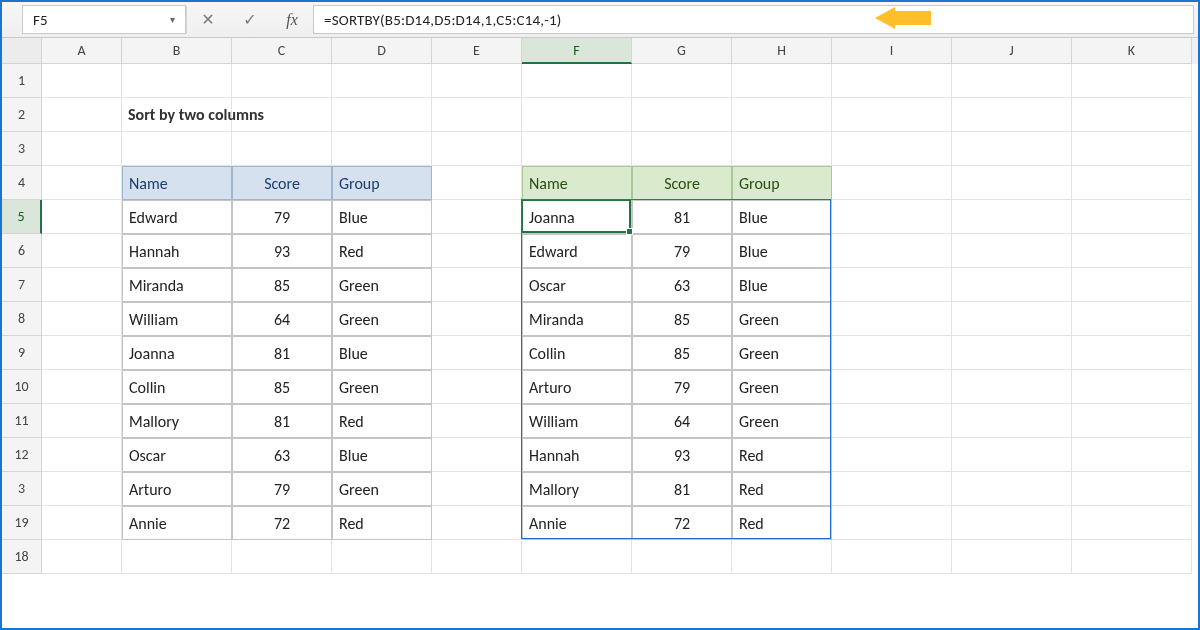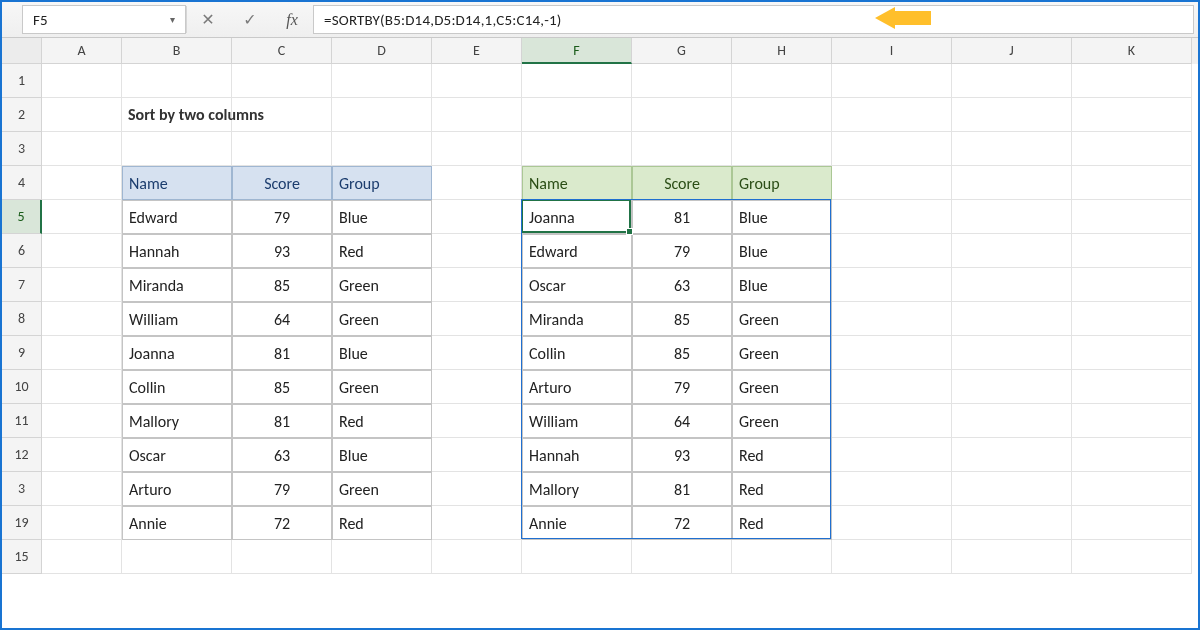--- a/index.html
+++ b/index.html
@@ -444,21 +444,21 @@
           <div class="cell c-D tbl-cell" style="width: 100px;">Red</div>
           <div class="cell c-E" style="width: 90px;"></div>
           <div class="cell c-F tbl-cell" style="width: 110px;">Annie</div>
           <div class="cell c-G tbl-cell center" style="width: 100px;">72</div>
           <div class="cell c-H tbl-cell" style="width: 100px;">Red</div>
           <div class="cell c-I" style="width: 120px;"></div>
           <div class="cell c-J" style="width: 120px;"></div>
           <div class="cell c-K" style="width: 120px;"></div>
         </div>
         <div class="row">
-          <div class="row-head">15</div>
+          <div class="row-head">18</div>
           <div class="cell c-A" style="width: 80px;"></div>
           <div class="cell c-B" style="width: 110px;"></div>
           <div class="cell c-C" style="width: 100px;"></div>
           <div class="cell c-D" style="width: 100px;"></div>
           <div class="cell c-E" style="width: 90px;"></div>
           <div class="cell c-F" style="width: 110px;"></div>
           <div class="cell c-G" style="width: 100px;"></div>
           <div class="cell c-H" style="width: 100px;"></div>
           <div class="cell c-I" style="width: 120px;"></div>
           <div class="cell c-J" style="width: 120px;"></div>

